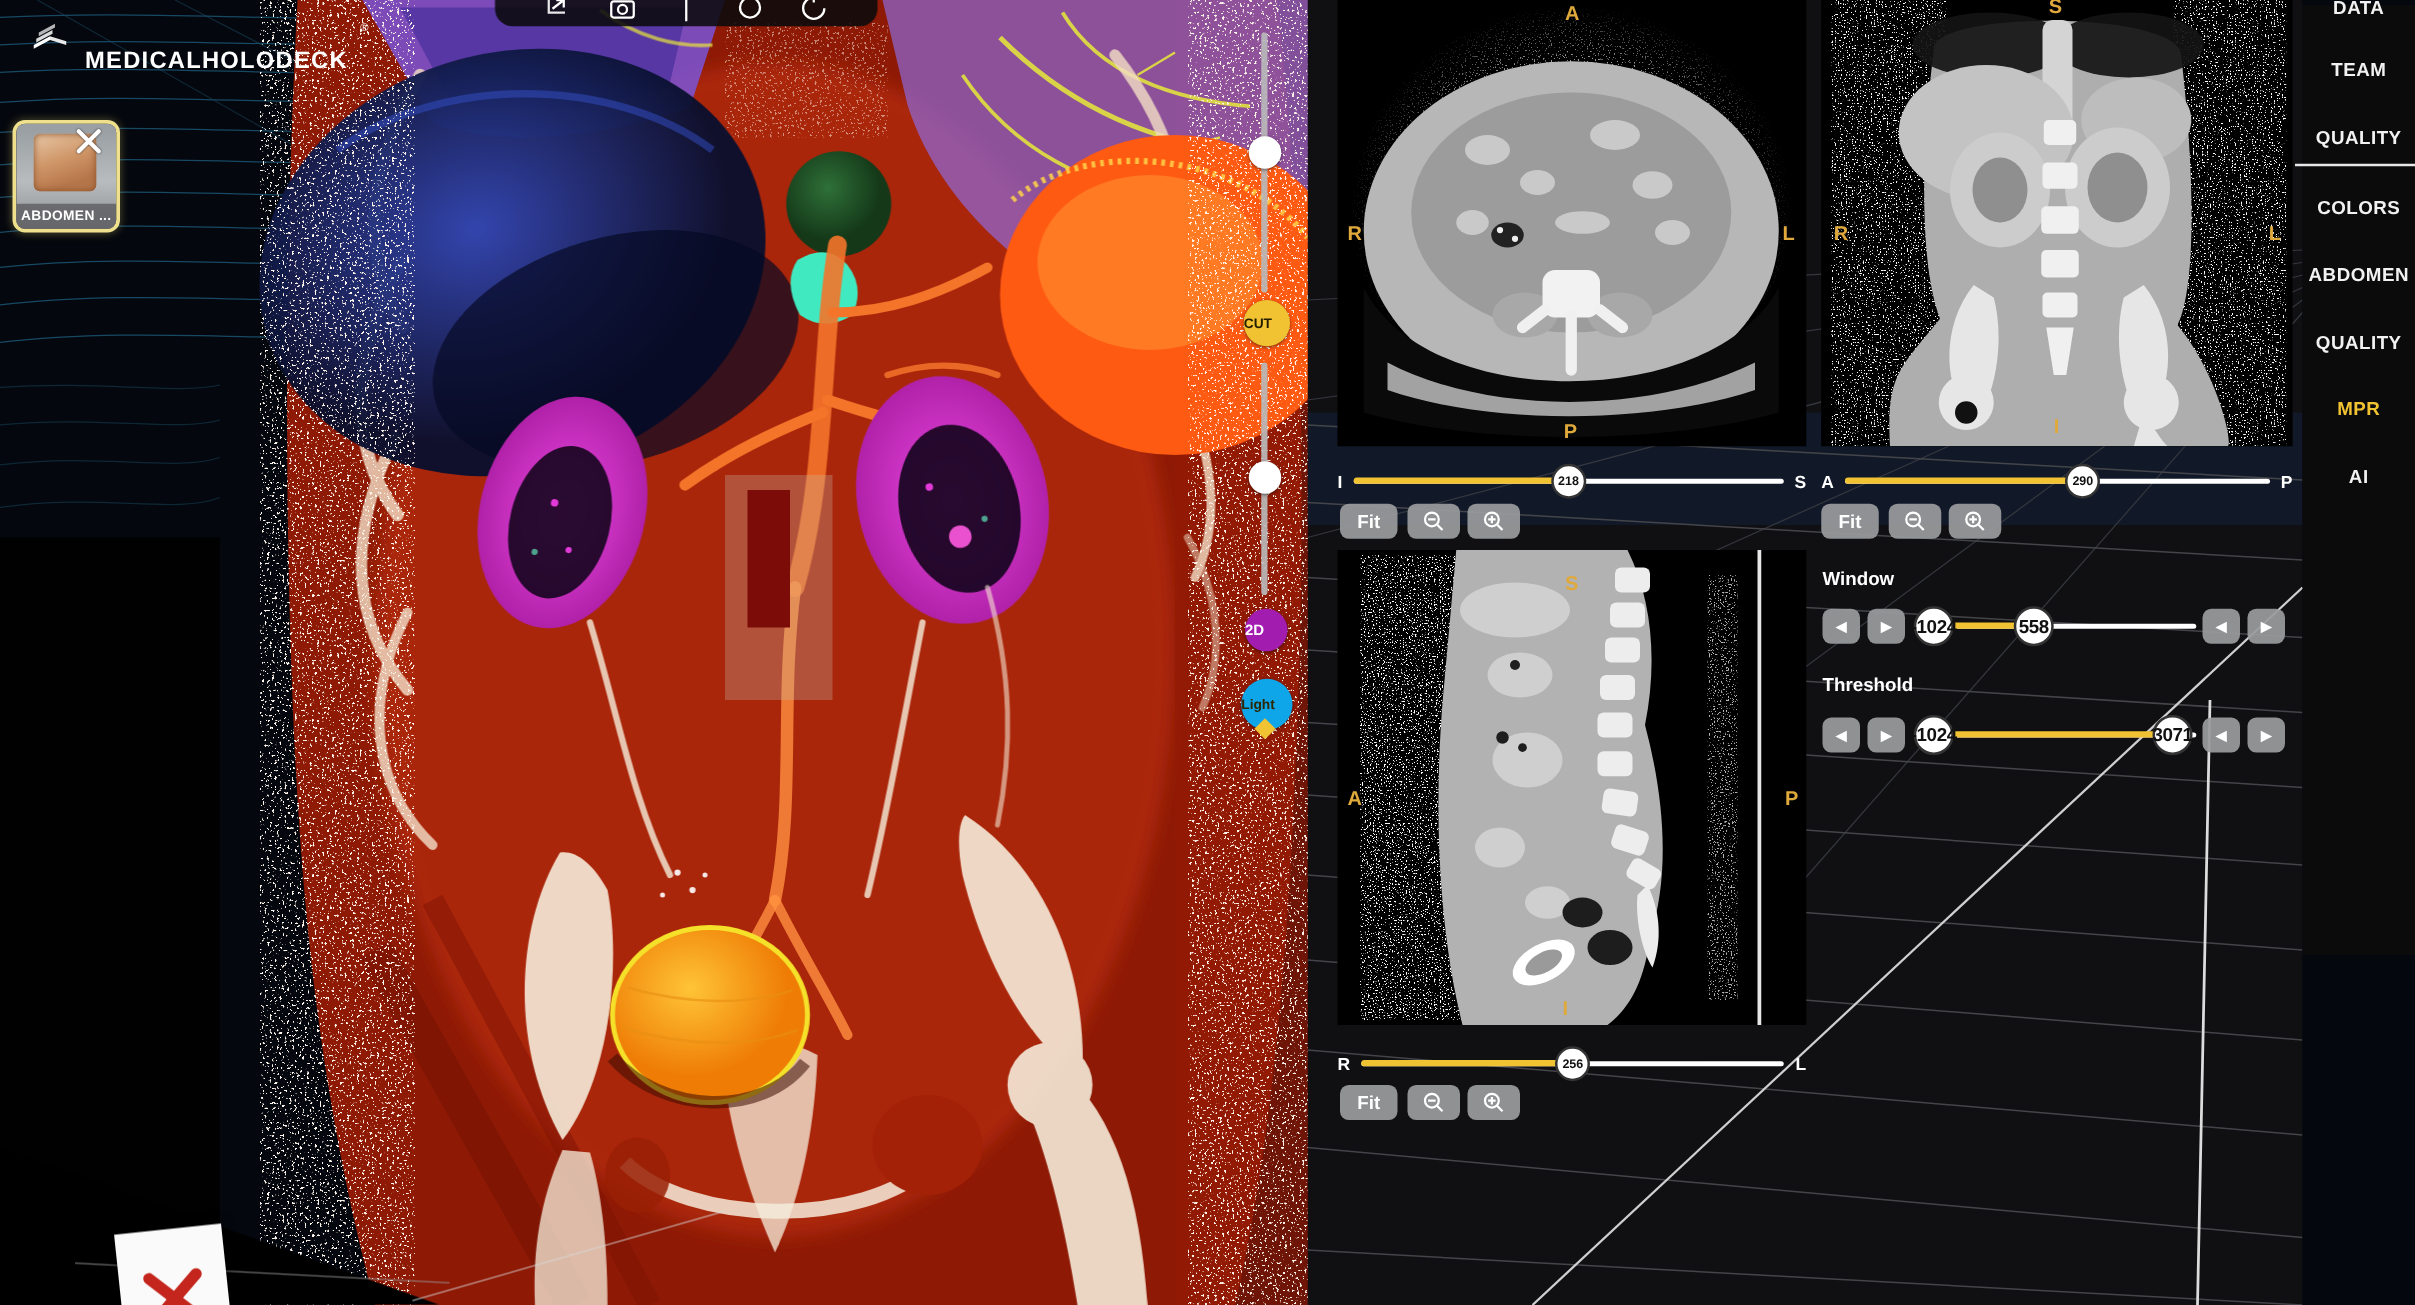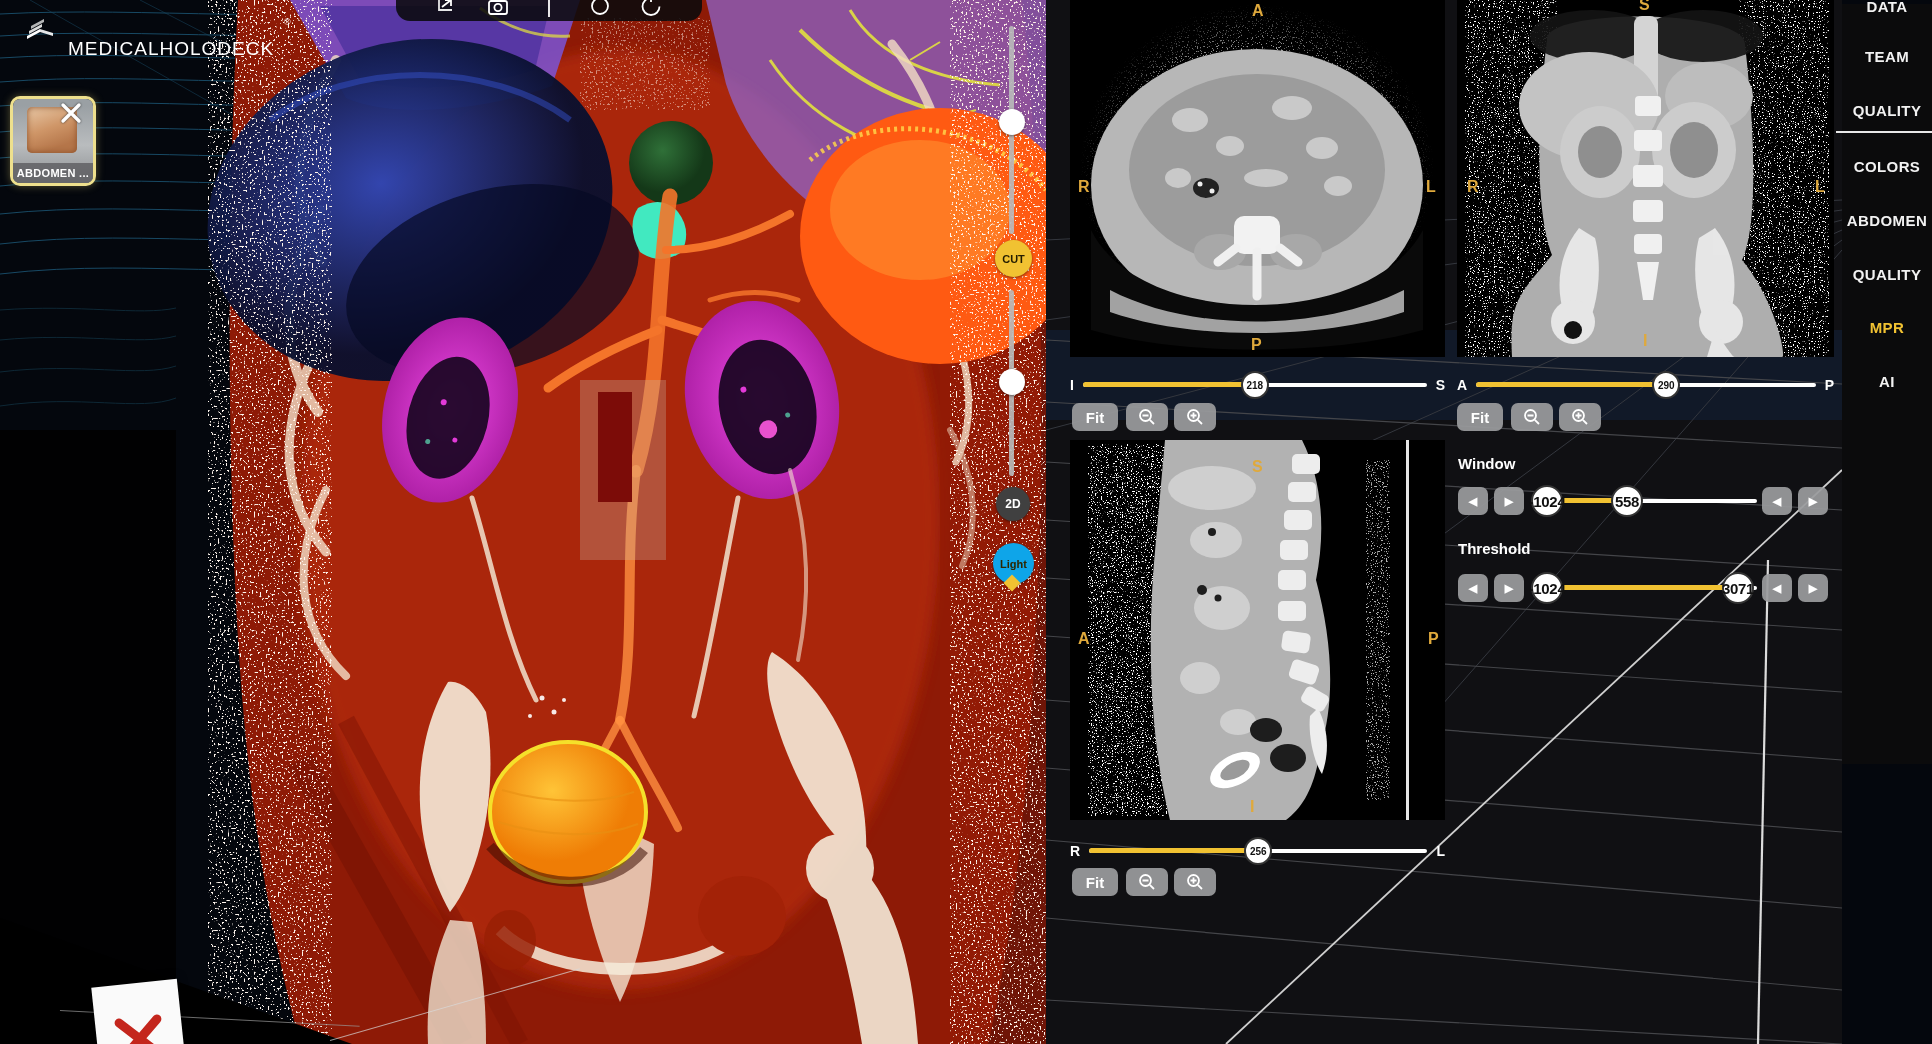--- a/index.html
+++ b/index.html
@@ -9,21 +9,21 @@
 
   
   #stage-bg{left:0;top:0;width:1046px;height:1044px;}
   #volume{left:150px;top:0;width:900px;height:1044px;}
   #black-wedge{left:0;top:918px;width:352px;height:126px;background:#000;
                clip-path:polygon(0 0,100% 100%,0 100%);}
   .floor-line{height:1px;background:#9a9a9a;opacity:.7;transform-origin:left center;}
 
   
   #logo{left:24px;top:-2px;display:flex;align-items:center;gap:10px;color:#fff;}
-  #logo .brand{font-size:19px;font-weight:400;letter-spacing:1px;margin-top:40px;}
+  #logo .brand{font-size:19px;font-weight:700;letter-spacing:1px;margin-top:40px;}
   #logo .reg{font-size:9px;vertical-align:top;position:relative;top:-7px;}
 
   
   #toolbar{left:396px;top:0;width:306px;height:21px;background:rgba(10,10,13,.88);
            border-radius:0 0 14px 14px;display:flex;align-items:flex-start;
            justify-content:space-around;padding:0 26px;box-sizing:border-box;}
   .tb-icon{width:24px;height:24px;margin-top:-4px;cursor:pointer;}
   .tb-icon svg{width:24px;height:24px;stroke:#fff;fill:none;stroke-width:1.8;}
 
   
@@ -36,24 +36,24 @@
            box-shadow:inset 0 0 6px #8a4f28;}
   #ds-label{position:absolute;left:0;bottom:0;width:100%;height:20px;background:rgba(92,92,96,.8);
             color:#fff;font-size:11px;font-weight:700;display:flex;align-items:center;
             justify-content:center;letter-spacing:.3px;}
   #ds-close{left:58px;top:100px;width:26px;height:26px;cursor:pointer;}
 
   
   .rail-track{width:5px;background:#b9b9ba;border-radius:3px;opacity:.92;cursor:pointer;}
   .rail-thumb{width:26px;height:26px;border-radius:50%;background:#fff;
               box-shadow:0 1px 3px rgba(0,0,0,.5);cursor:pointer;}
-  .rail-btn{border-radius:50%;display:flex;align-items:center;justify-content:center;
+  .rail-btn{border-radius:50%;display:flex;align-items:center;justify-content:flex-start;
             font-weight:700;cursor:pointer;box-shadow:0 1px 3px rgba(0,0,0,.5);}
   #btn-cut{left:995px;top:240px;width:37px;height:37px;background:#F1C232;color:#241d00;font-size:11px;}
-  #btn-2d{left:996px;top:487px;width:34px;height:34px;background:#404040;color:#fff;font-size:12px;}
+  #btn-2d{left:996px;top:487px;width:34px;height:34px;background:#a21caf;color:#fff;font-size:12px;}
   #btn-light{left:993px;top:543px;width:41px;height:41px;background:#0ea5e9;color:#2e2600;font-size:11px;}
   #light-tail{left:1006px;top:577px;width:12px;height:12px;background:#F1C232;transform:rotate(45deg);}
 
   
   #drop-card{left:95px;top:983px;width:86px;height:76px;background:#fafafa;transform:rotate(-6deg);
              box-shadow:0 0 10px rgba(0,0,0,.6);}
   #drop-card svg{position:absolute;left:18px;top:32px;}
 
   
   #mpr-bg{left:1046px;top:0;width:796px;height:1044px;}

